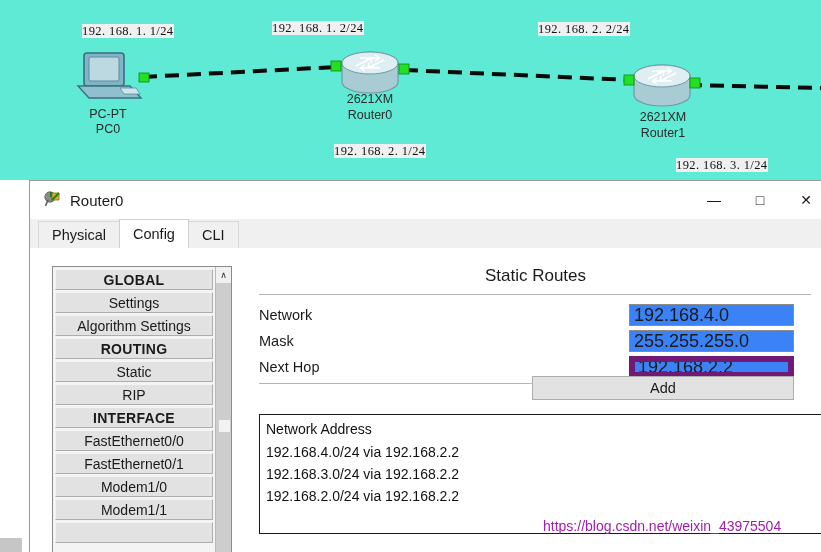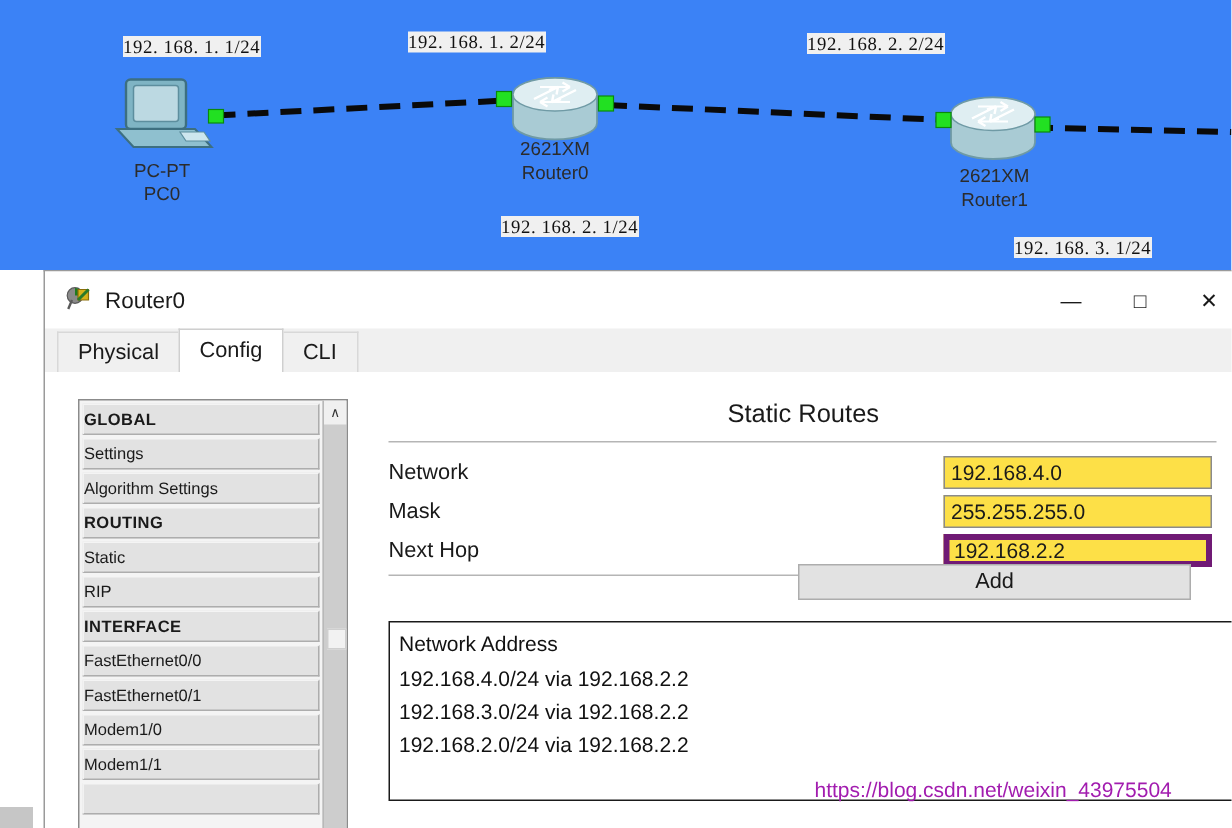--- a/index.html
+++ b/index.html
@@ -5,21 +5,21 @@
   html, body {
     margin: 0; padding: 0;
     width: 821px; height: 552px;
     overflow: hidden;
     background: #ffffff;
     font-family: "Liberation Sans", sans-serif;
   }
   #root { position: relative; width: 821px; height: 552px; background: #ffffff; }
 
   
-  #topology { position: absolute; left: 0; top: 0; width: 821px; height: 180px; background: #3b82f6; }
+  #topology { position: absolute; left: 0; top: 0; width: 821px; height: 180px; background: #5eead4; }
   #topology svg { position: absolute; left: 0; top: 0; }
 
   .ip-label {
     position: absolute;
     font-family: "Liberation Serif", serif;
     font-size: 12.5px;
     color: #111111;
     background: #f0f0f0;
     white-space: nowrap;
     letter-spacing: 0.4px;
@@ -106,22 +106,22 @@
   }
   #sidelist { position: absolute; left: 2px; top: 2px; width: 158px; }
   .side-item {
     height: 21px; line-height: 21px;
     margin-bottom: 2px;
     background: #e2e2e2;
     border: 1px solid #adadad;
     border-top-color: #f4f4f4;
     border-left-color: #f2f2f2;
     box-sizing: border-box;
-    text-align: left;
-    font-size: 11px;
+    text-align: center;
+    font-size: 14px;
     color: #1a1a1a;
     white-space: nowrap; overflow: hidden;
   }
   .side-item.hdr { font-weight: bold; letter-spacing: 0.3px; }
 
   
   #side-scroll {
     position: absolute; right: 0; top: 0; bottom: 0; width: 15px;
     background: #cdcdcd;
     border-left: 1px solid #b8b8b8;
@@ -156,31 +156,31 @@
     position: relative;
     height: 22px;
     margin: 0 0 0 17px;
   }
   .form-row .lbl {
     position: absolute; left: 0; top: 0;
     font-size: 14.5px; color: #1a1a1a; line-height: 22px;
   }
   .form-row .fld {
     position: absolute; left: 370px; top: 0;
-    width: 179px; height: 22px;
-    box-sizing: border-box;
-    background: #fde047;
+    width: 165px; height: 22px;
+    box-sizing: border-box;
+    background: #3b82f6;
     border: 1px solid #8b8b8b;
-    font-size: 14px; color: #1a1a1a;
+    font-size: 18px; color: #1a1a1a;
     line-height: 20px;
     padding-left: 4px;
     font-family: "Liberation Sans", sans-serif;
     outline: none;
   }
-  .form-row .fld.focused { border: 4px solid #701a75; padding-left: 3px; line-height: 18px; }
+  .form-row .fld.focused { border: 6px solid #701a75; padding-left: 3px; line-height: 18px; }
 
   #add-button {
     position: absolute; left: 290px; top: 120px;
     width: 262px; height: 24px;
     background: #e2e2e2;
     border: 1px solid #adadad;
     box-sizing: border-box;
     font-size: 14.5px; color: #1a1a1a;
     display: flex; align-items: center; justify-content: center;
     font-family: "Liberation Sans", sans-serif;

